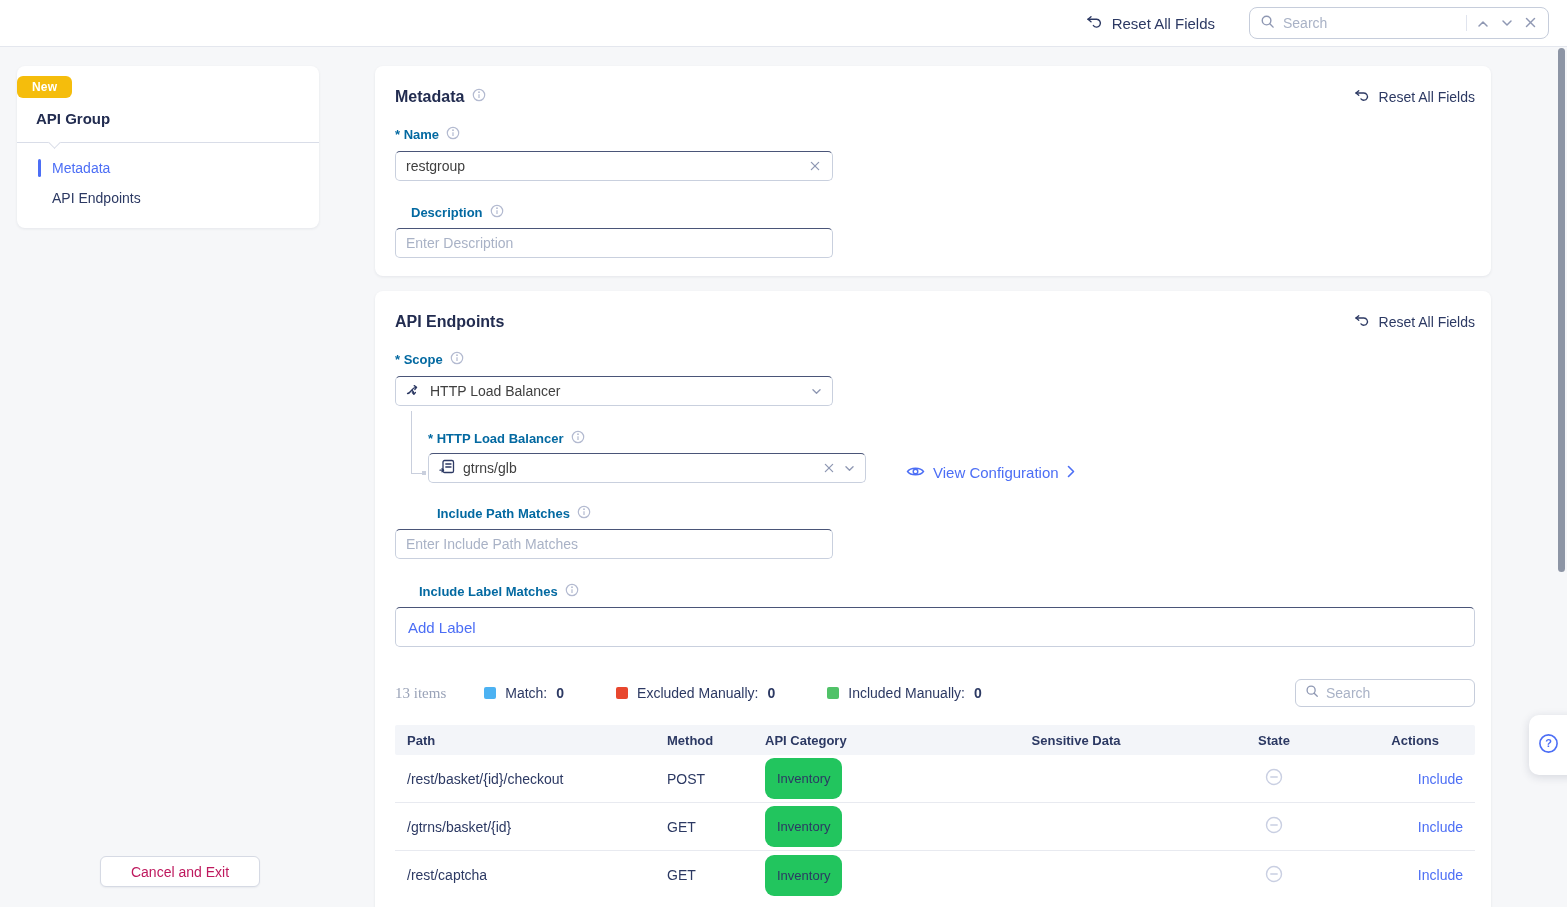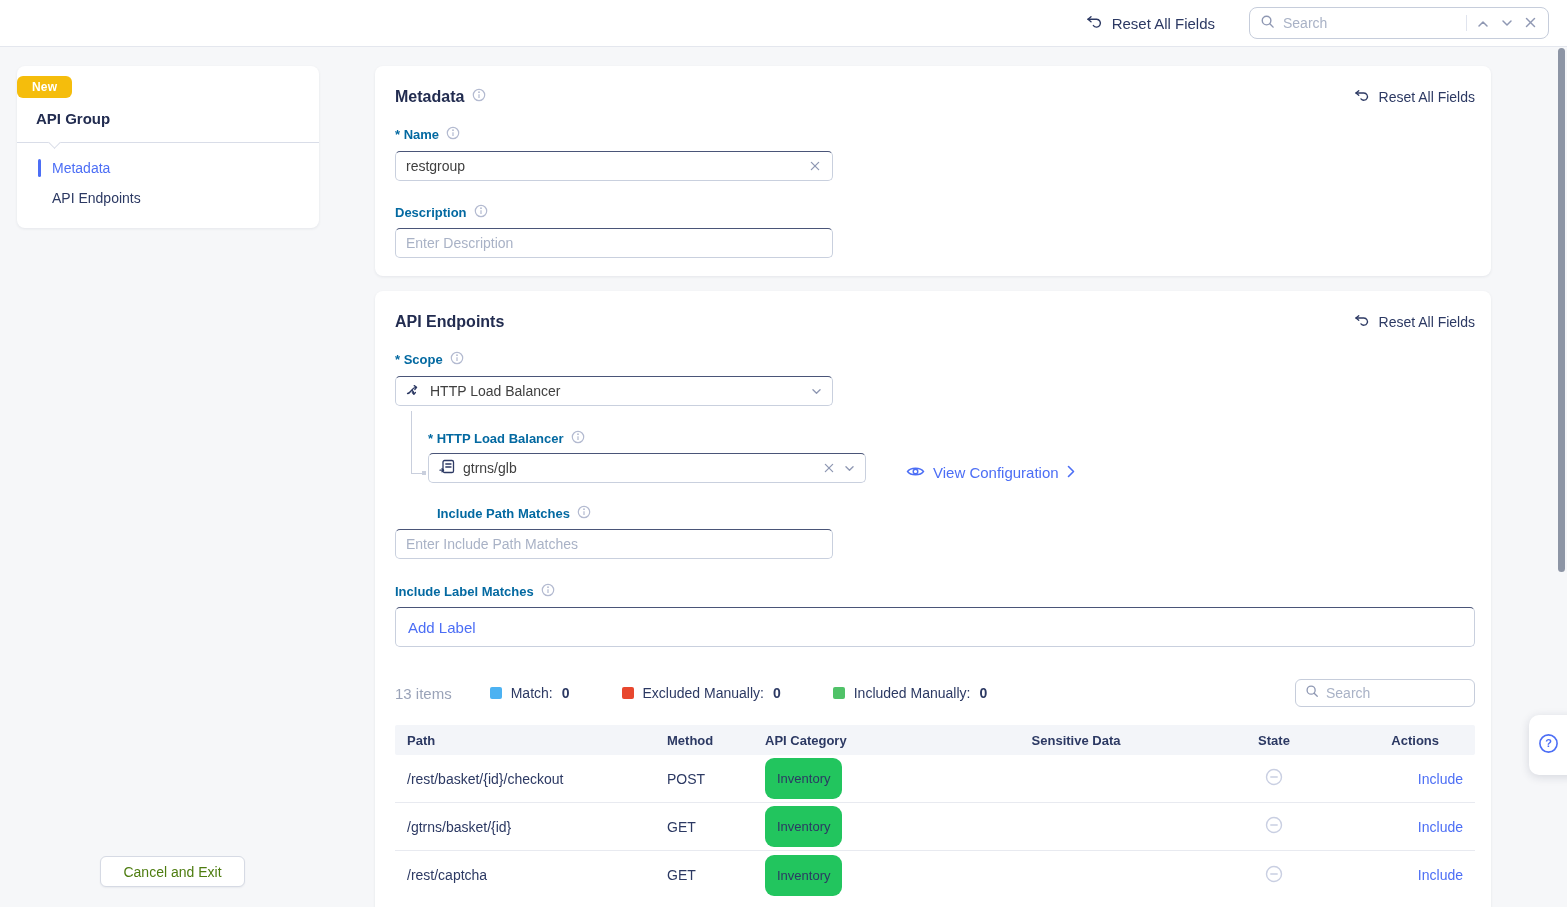--- a/index.html
+++ b/index.html
@@ -104,21 +104,21 @@
   }
   .addlabel-box {
     margin-top:7px; width:100%; height:40px;
     border:1px solid #c9d0de; border-top-color:#4a5578; border-radius:5px;
     display:flex; align-items:center; padding:0 12px;
   }
   .addlabel-btn { background:none; border:none; cursor:pointer; font-family:inherit; font-size:15px; color:#4c6ef5; }
 
   .stats-row { margin-top:32px; display:flex; align-items:center; justify-content:space-between; }
   .stats-left { display:flex; align-items:center; gap:38px; }
-  .items-count { font-size:15px; color:#9aa3b8; }
+  .items-count { font-size:15px; color:#9aa3b8;font-family:Liberation Serif, serif; }
   .legend { display:flex; align-items:center; gap:52px; }
   .legend-item { display:flex; align-items:center; gap:9px; font-size:14px; color:#2c3963; }
   .swatch { width:12px; height:12px; border-radius:2px; }
   .legend-count { font-weight:bold; }
   .tbl-search {
     width:180px; height:28px; border:1px solid #c6cddb; border-radius:6px;
     display:flex; align-items:center; padding:0 9px; gap:7px; background:#fff;
   }
 
   
@@ -137,23 +137,23 @@
   .col-right { text-align:right; }
   .th-actions { padding-right:36px !important; }
   .cat-badge {
     display:inline-block; background:#22c55e; color:#2c3963;
     font-size:13px; padding:13px 12px; border-radius:9px;
   }
   .include-link { background:none; border:none; cursor:pointer; font-family:inherit; font-size:14px; color:#4c6ef5;margin-left:32px; }
 
   
   .cancel-btn {
-    position:absolute; left:100px; top:856px; width:145px; height:31px;
+    position:absolute; left:100px; top:856px; width:160px; height:31px;
     background:#fff; border:1px solid #d6dae4; border-radius:6px;
-    font-family:inherit; font-size:14px; color:#4d7c0f; cursor:pointer;
+    font-family:inherit; font-size:14px; color:#be185d; cursor:pointer;
     box-shadow:0 1px 2px rgba(25,35,70,.06);
   }
   .help-tab {
     position:absolute; right:-14px; top:715px; width:52px; height:60px;
     background:#fff; border-radius:10px; box-shadow:0 2px 10px rgba(25,35,70,.15);
     display:flex; align-items:center; padding-left:9px; cursor:pointer;
   }
   .scrollbar-track { position:absolute; right:1px; top:47px; width:8px; bottom:0; }
   .scrollbar-thumb { position:absolute; top:1px; width:7px; height:524px; background:#8d95a5; border-radius:4px; }
 </style>
@@ -258,21 +258,21 @@
     <button class="icon-btn">
       <span>
         <svg width="10" height="10" viewBox="0 0 11 11" stroke="#8f98b3" stroke-width="1.4" stroke-linecap="round">
             <line x1="1.5" y1="1.5" x2="9.5" y2="9.5"></line>
             <line x1="9.5" y1="1.5" x2="1.5" y2="9.5"></line>
           </svg>
       </span>
     </button>
   </div>
 
-  <div class="field-label" style="margin-top:23px;">
+  <div class="field-label" style="margin-top:23px;margin-left:16px;">
     <span>Description</span>
     <span>
       <svg width="14" height="14" viewBox="0 0 14 14" fill="none">
           <circle cx="7" cy="7" r="5.7" stroke="#b3bad0" stroke-width="1.2"></circle>
           <line x1="7" y1="6.3" x2="7" y2="9.9" stroke="#b3bad0" stroke-width="1.2"></line>
           <circle cx="7" cy="4.2" r="0.9" fill="#b3bad0"></circle>
         </svg>
     </span>
   </div>
   <div class="input-wrap" style="margin-top:7px;">
@@ -388,21 +388,21 @@
           <circle cx="7" cy="7" r="5.7" stroke="#b3bad0" stroke-width="1.2"></circle>
           <line x1="7" y1="6.3" x2="7" y2="9.9" stroke="#b3bad0" stroke-width="1.2"></line>
           <circle cx="7" cy="4.2" r="0.9" fill="#b3bad0"></circle>
         </svg>
     </span>
   </div>
   <div class="input-wrap" style="margin-top:7px;">
     <input class="text-input" type="text" placeholder="Enter Include Path Matches" style="">
   </div>
 
-  <div class="field-label" style="margin-top:24px;">
+  <div class="field-label" style="margin-top:24px;margin-left:24px;">
     <span>Include Label Matches</span>
     <span>
       <svg width="14" height="14" viewBox="0 0 14 14" fill="none">
           <circle cx="7" cy="7" r="5.7" stroke="#b3bad0" stroke-width="1.2"></circle>
           <line x1="7" y1="6.3" x2="7" y2="9.9" stroke="#b3bad0" stroke-width="1.2"></line>
           <circle cx="7" cy="4.2" r="0.9" fill="#b3bad0"></circle>
         </svg>
     </span>
   </div>
   <div class="addlabel-box">

